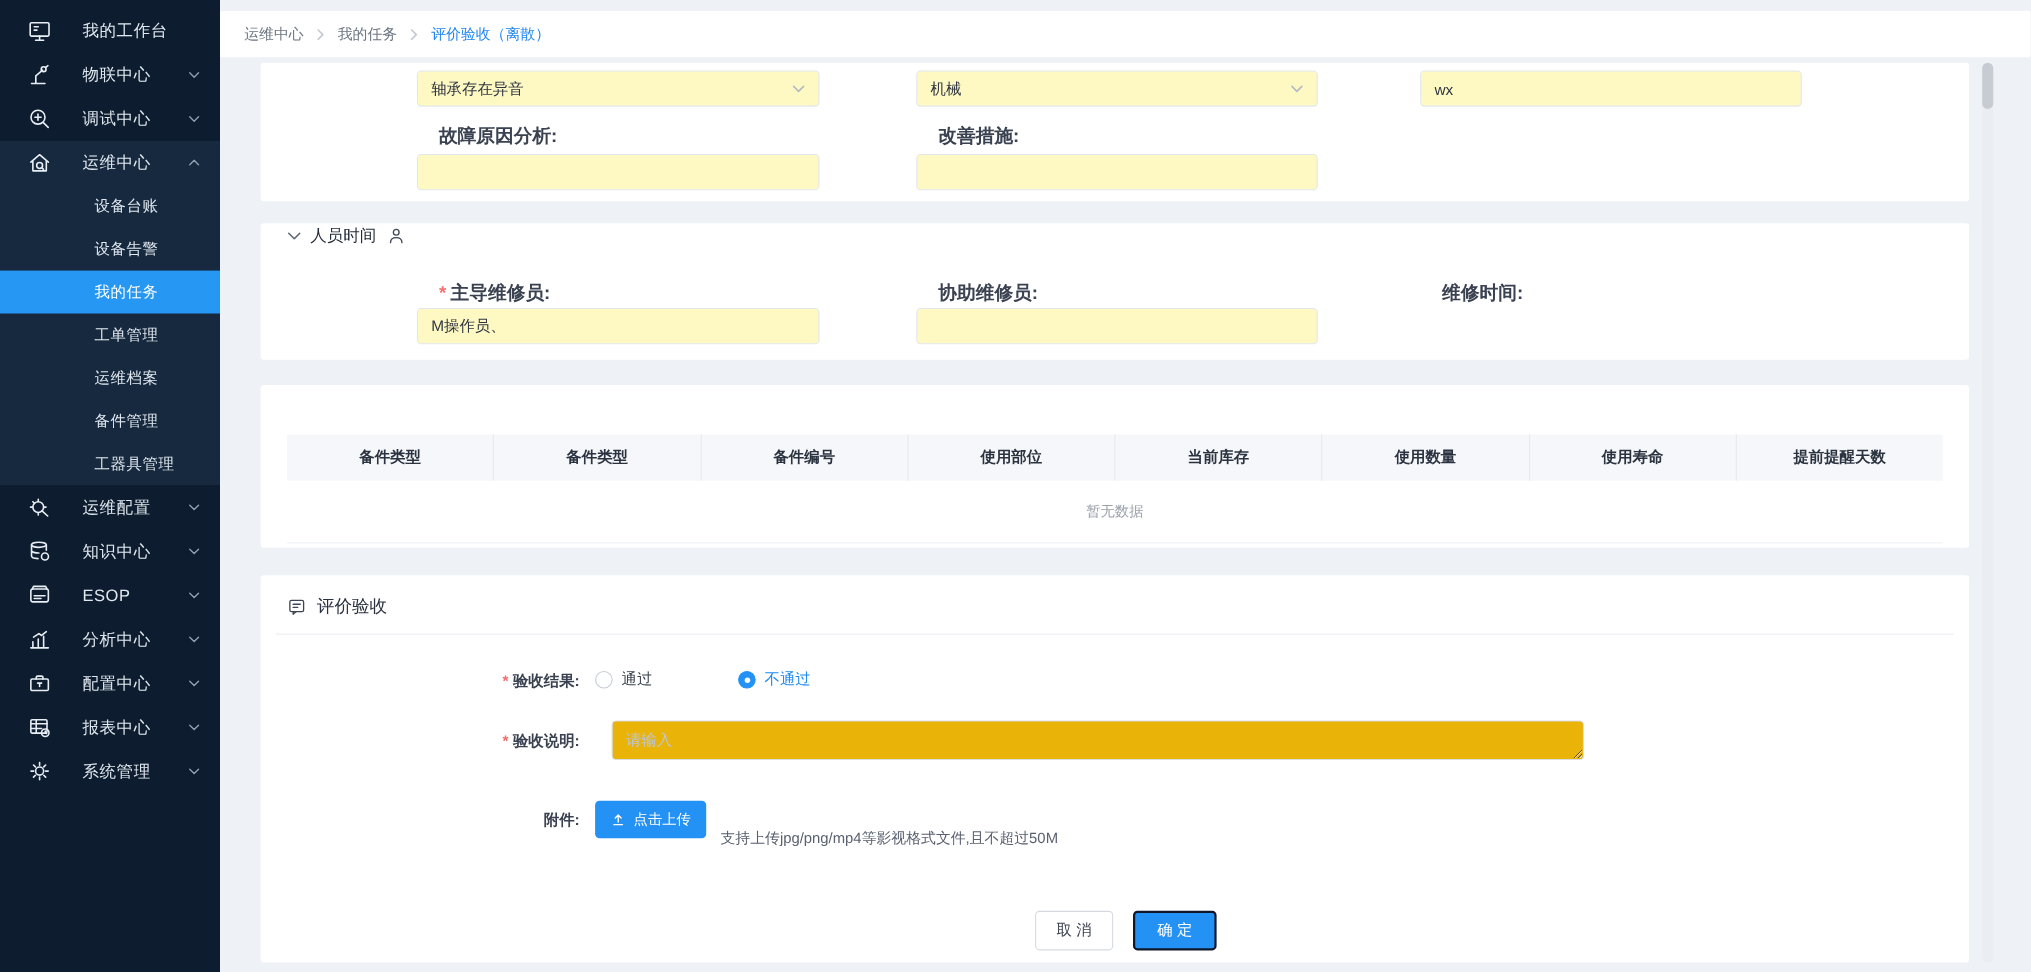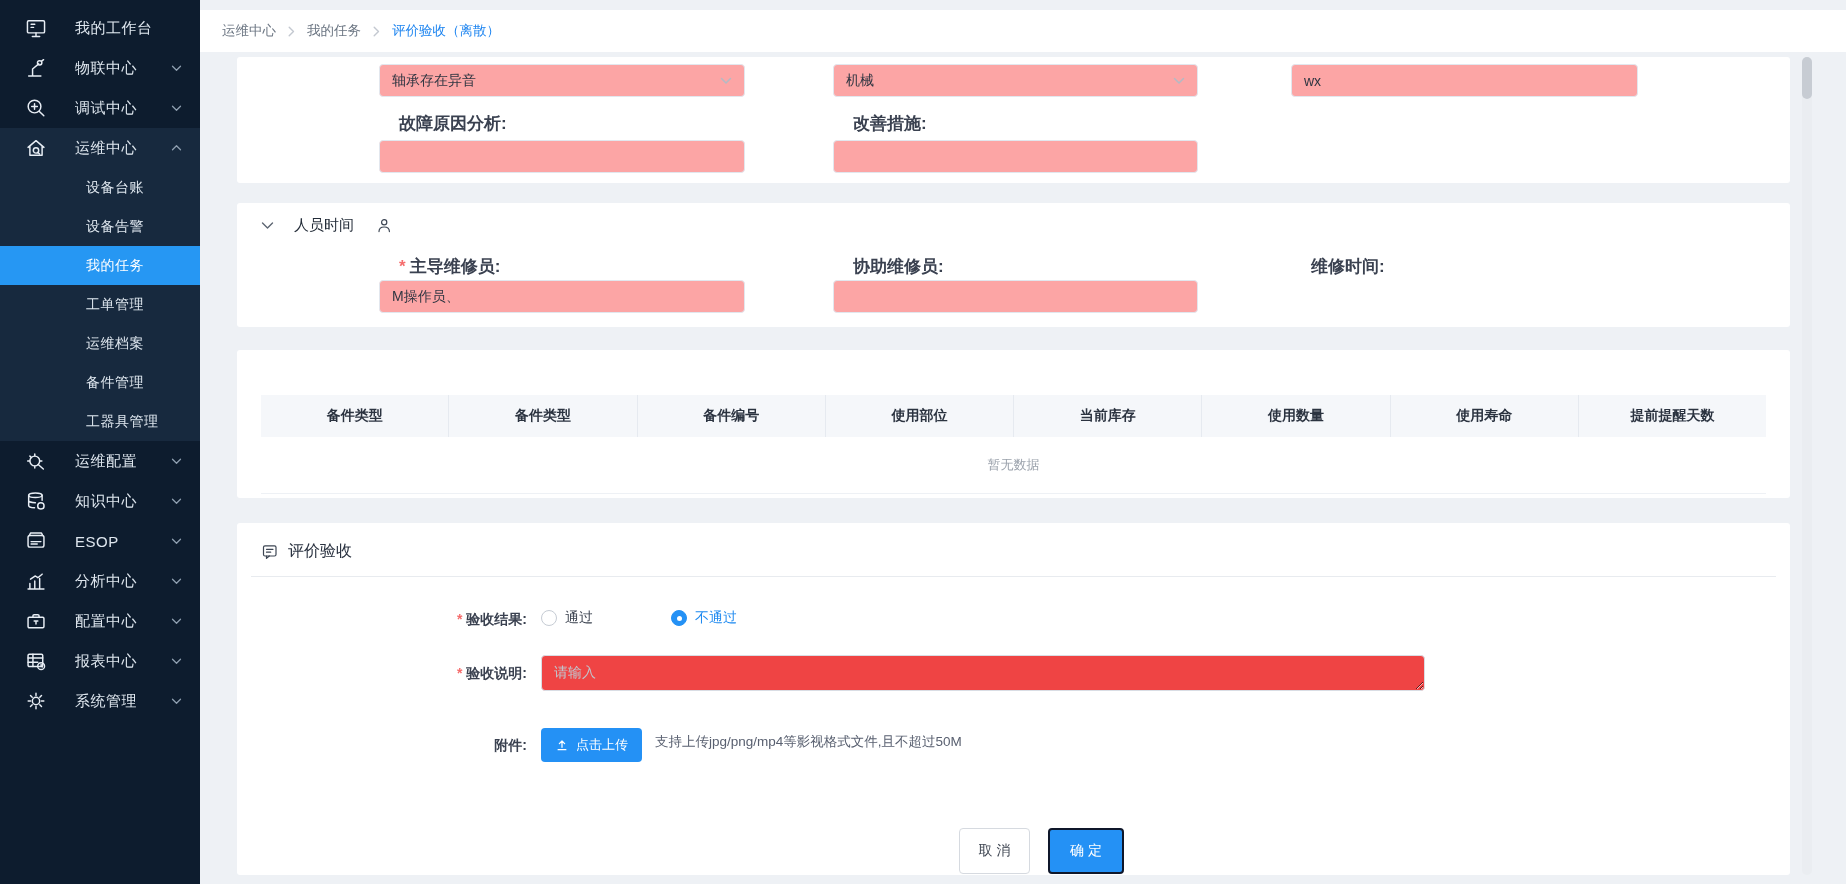--- a/index.html
+++ b/index.html
@@ -44,21 +44,21 @@
   .bc-sep { width:7px; height:11px; margin:0 12px; stroke:#c3c8d0; fill:none; stroke-width:1.4; stroke-linecap:round; stroke-linejoin:round;}
 
   
   .card { position:absolute; left:237px; width:1553px; background:#ffffff; border-radius:3px; }
   #card-fault     { top:57px;  height:126px; }
   #card-personnel { top:203px; height:124px; }
   #card-spare     { top:350px; height:148px; }
   #card-accept    { top:523px; height:352px; }
 
   .field, .selectbox, .txtinput {
-    position:absolute; height:33px; background:#fca5a5;
+    position:absolute; height:33px; background:#fef9c3;
     border:1px solid #e2e7ee; border-radius:4px;
     font-size:14px; color:#303642; display:flex; align-items:center;
     padding:0 12px;
   }
   input.txtinput { font-family:"Liberation Sans",sans-serif; outline:none; }
   .selectbox { cursor:pointer; justify-content:space-between; }
   .selectbox .sel-chev { width:12px; height:8px; stroke:#b3bac4; fill:none; stroke-width:1.5; stroke-linecap:round; stroke-linejoin:round;}
   .flabel { position:absolute; font-size:17px; font-weight:bold; color:#3a4150; white-space:nowrap;padding-left:20px; }
   .req { color:#f56c6c; margin-right:4px; font-weight:bold; }
 
@@ -88,37 +88,37 @@
 
   .a-label { position:absolute; width:290px; text-align:right; font-size:14px; font-weight:bold; color:#3a4150; white-space:nowrap;}
   .radio { width:16px; height:16px; border-radius:50%; border:1px solid #c6ccd4; background:#fff; display:inline-block; position:relative; cursor:pointer; flex:none;}
   .radio.checked { background:#2491f5; border-color:#2491f5; }
   .radio.checked::after { content:""; position:absolute; left:5px; top:5px; width:5px; height:5px; border-radius:50%; background:#fff; }
   .radio-row { position:absolute; display:flex; align-items:center; }
   .radio-lbl { font-size:14px; margin-left:8px; color:#3c4350; cursor:pointer; }
   .radio-lbl.sel { color:#1f8af0; }
 
   textarea.note {
-    position:absolute; left:304px; top:132px; width:884px; height:36px;
-    border:1px solid #d9dde4; border-radius:4px; background:#ef4444;
+    position:absolute; left:319px; top:132px; width:884px; height:36px;
+    border:1px solid #d9dde4; border-radius:4px; background:#eab308;
     font-family:"Liberation Sans",sans-serif; font-size:14px; color:#303642;
     padding:8px 12px; resize:both; outline:none;
   }
   textarea.note::placeholder { color:#c0c6ce; }
 
   .upload-btn {
     position:absolute; left:304px; top:205px; height:34px; padding:0 14px;
     background:#2491f5; color:#fff; font-size:13px; border:none; border-radius:4px;
     display:flex; align-items:center; gap:7px; cursor:pointer;
     font-family:"Liberation Sans",sans-serif;
   }
   .upload-btn svg { width:14px; height:14px; stroke:#fff; fill:none; stroke-width:1.6; stroke-linecap:round; stroke-linejoin:round;}
-  .upload-hint { position:absolute; left:418px; top:210px; font-size:13.5px; color:#596070; }
-
-  .btn { position:absolute; top:305px; height:46px; border-radius:4px; font-size:14px; cursor:pointer; font-family:"Liberation Sans",sans-serif;margin-left:18px; }
+  .upload-hint { position:absolute; left:418px; top:230px; font-size:13.5px; color:#596070; }
+
+  .btn { position:absolute; top:305px; height:36px; border-radius:4px; font-size:14px; cursor:pointer; font-family:"Liberation Sans",sans-serif; }
   .btn.cancel { left:704px; width:71px; background:#fff; border:1px solid #d6dae0; color:#3f4652; }
   .btn.confirm { left:793px; width:76px; background:#2491f5; border:2px solid #0f172a; color:#fff; }
 
   
   .vscroll { position:absolute; left:1802px; top:57px; width:10px; height:818px; background:#eaedf1; border-radius:5px; }
   .vthumb { position:absolute; left:0; top:0; width:10px; height:42px; background:#c7ccd3; border-radius:5px; cursor:pointer; }
 </style>
 </head>
 <body>
 
@@ -303,21 +303,21 @@
   </div>
   <input class="txtinput" style="left: 1054px; top: 7px; width: 347px;" value="wx">
 
   <div class="flabel" style="left:142px; top:55px;">故障原因分析:</div>
   <div class="flabel" style="left:596px; top:55px;">改善措施:</div>
   <input class="txtinput" style="left: 142px; top: 83px; width: 366px;">
   <input class="txtinput" style="left: 596px; top: 83px; width: 365px;">
 </section>
 
 <section class="card" id="card-personnel">
-  <div class="sec-head" style="top:13px;gap:12px;">
+  <div class="sec-head" style="top:2px;">
     <svg class="fold" viewBox="0 0 13 9">
         <polyline points="1.5,2 6.5,7 11.5,2"></polyline>
       </svg>
     <span>人员时间</span>
     <svg class="sic" viewBox="0 0 17 17">
       <circle cx="8.2" cy="5.2" r="2.6"></circle>
         <path d="M3 14.6c0-3 2.3-4.6 5.2-4.6s5.2 1.6 5.2 4.6"></path>
     </svg>
   </div>
 

